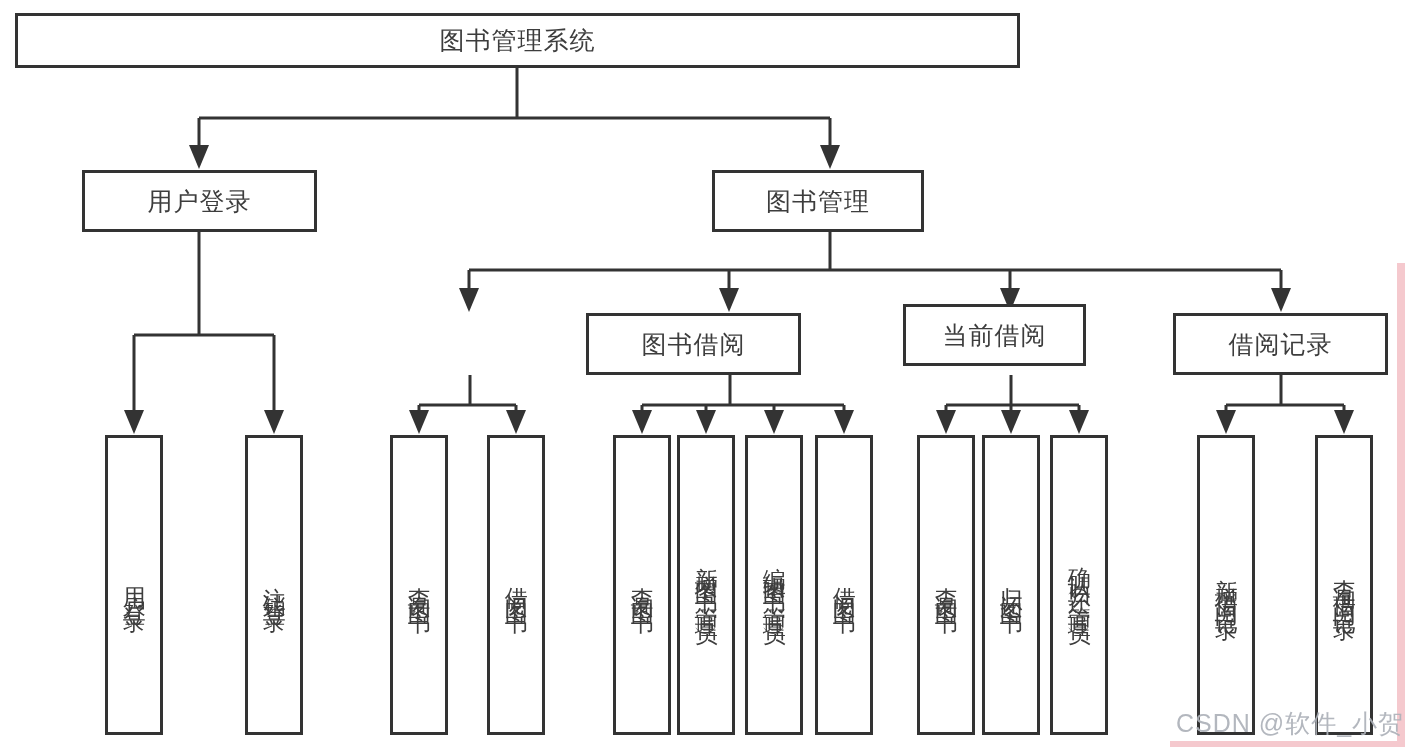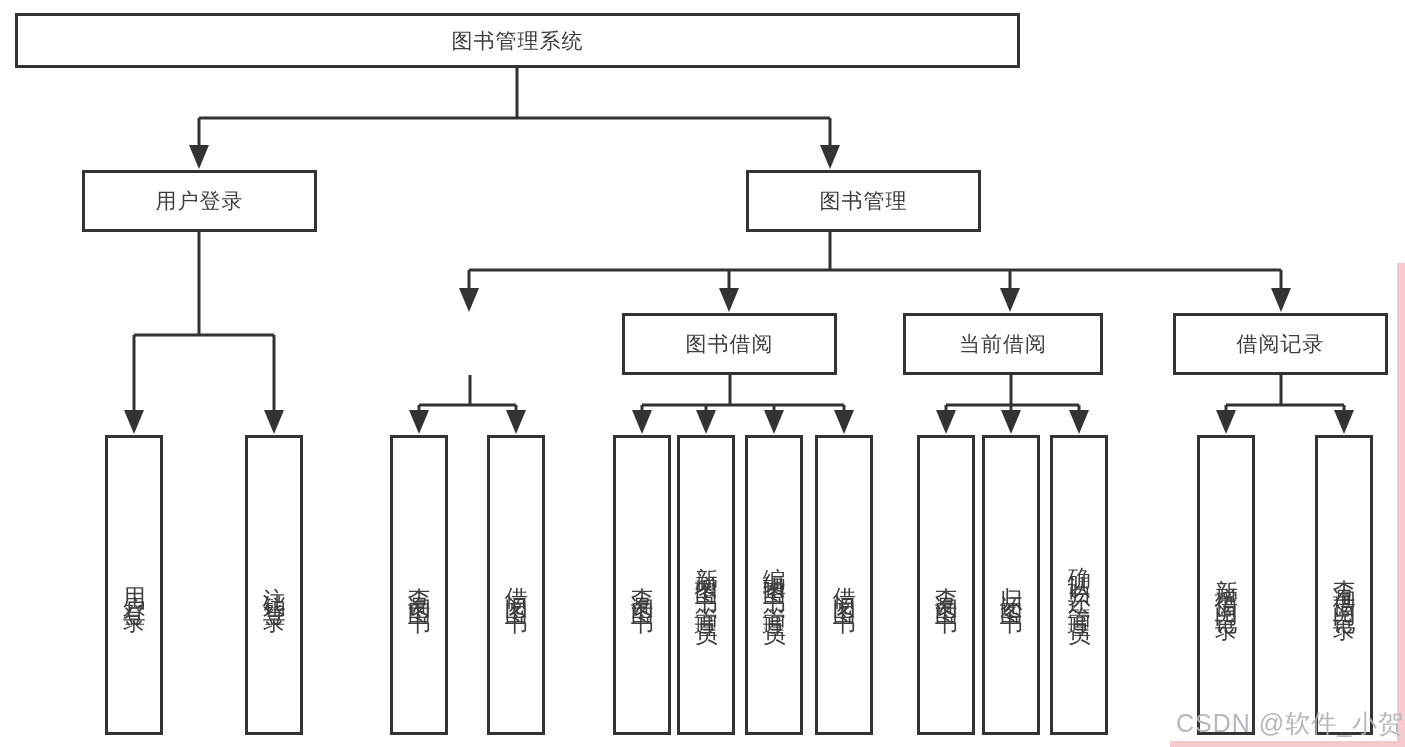--- a/index.html
+++ b/index.html
@@ -30,21 +30,21 @@
   .box {
     position: absolute;
     box-sizing: border-box;
     background: #ffffff;
     border: 3px solid #333333;
     display: flex;
     align-items: center;
     justify-content: center;
     z-index: 2;
   }
-  .box.h { font-size: 21px; letter-spacing: 1px; text-align: right; }
+  .box.h { font-size: 25px; letter-spacing: 1px; text-align: right; }
   .vtext {
     writing-mode: vertical-lr;
     font-size: 23px;
     letter-spacing: 8px;
     line-height: 1.1;
   }
   .watermark {
     position: absolute;
     left: 1176px;
     top: 707px;
@@ -116,24 +116,24 @@
     <g>
       <path d="M1281 375 V405 M1226 405 H1344 M1226 405 V412 M1344 405 V412"></path>
       <polygon points="1216,410 1236,410 1226,434"></polygon>
       <polygon points="1334,410 1354,410 1344,434"></polygon>
     </g>
   </svg>
 
   <div class="box h" style="left:15px; top:13px; width:1005px; height:55px;">图书管理系统</div>
 
   <div class="box h" style="left:82px; top:170px; width:235px; height:62px;">用户登录</div>
-  <div class="box h" style="left:712px; top:170px; width:235px; height:62px;margin-left:34px;">图书管理</div>
+  <div class="box h" style="left:712px; top:170px; width:212px; height:62px;">图书管理</div>
 
-  <div class="box h" style="left:622px; top:313px; width:215px; height:62px;">图书借阅</div>
-  <div class="box h" style="left:903px; top:313px; width:200px; height:62px;">当前借阅</div>
+  <div class="box h" style="left:586px; top:313px; width:215px; height:62px;">图书借阅</div>
+  <div class="box h" style="left:903px; top:304px; width:183px; height:62px;">当前借阅</div>
   <div class="box h" style="left:1173px; top:313px; width:215px; height:62px;">借阅记录</div>
 
   <div class="box" style="left:105px; top:435px; width:58px; height:300px;">
     <span class="vtext">用户登录</span>
   </div>
   <div class="box" style="left:245px; top:435px; width:58px; height:300px;">
     <span class="vtext">注销登录</span>
   </div>
 
   <div class="box" style="left:390px; top:435px; width:58px; height:300px;">

